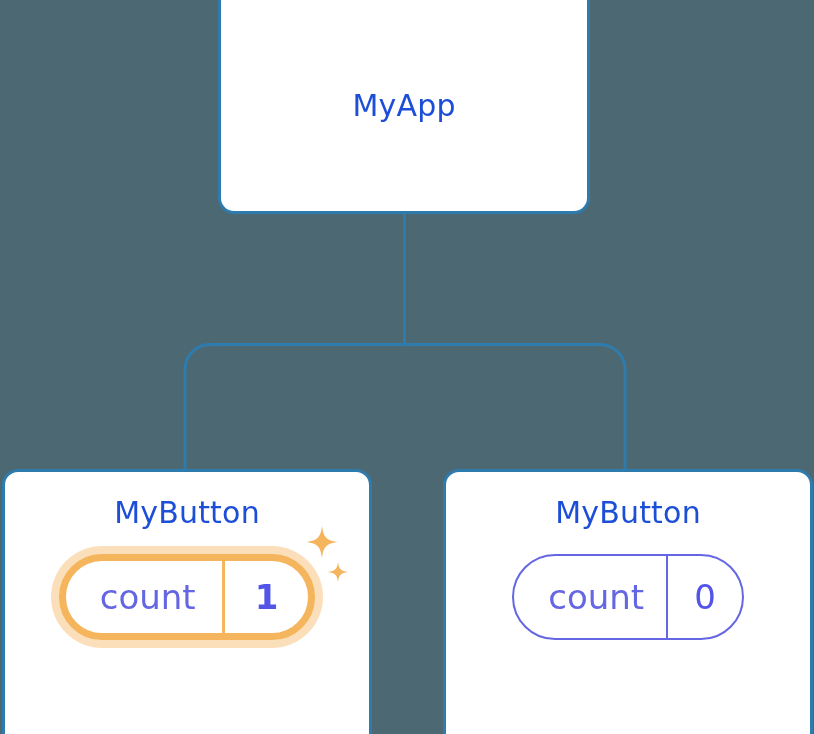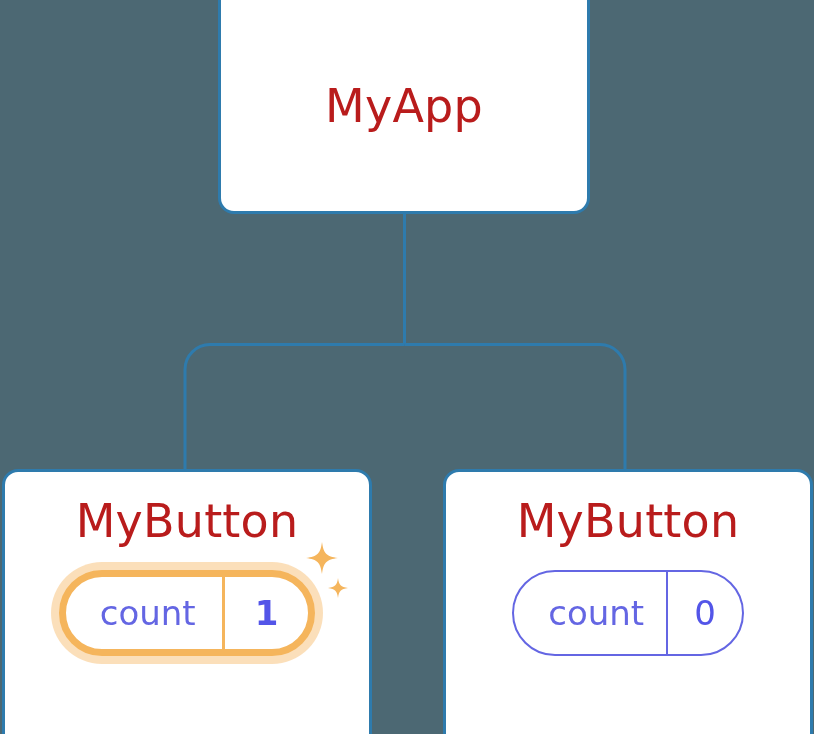--- a/index.html
+++ b/index.html
@@ -38,22 +38,22 @@
   #node-root {
     left: 218px;
     top: -38px;
     width: 372px;
     height: 252px;
     display: flex;
     align-items: center;
     justify-content: center;
   }
   .node-title {
-    color: #b91c1c;
-    font-size: 46px;
+    color: #1d4ed8;
+    font-size: 30px;
     letter-spacing: 0.2px;
     line-height: 1;
     white-space: nowrap;
   }
   #node-root .node-title { padding-top: 36px; }
 
   
   .child-card {
     top: 469px;
     height: 300px;

